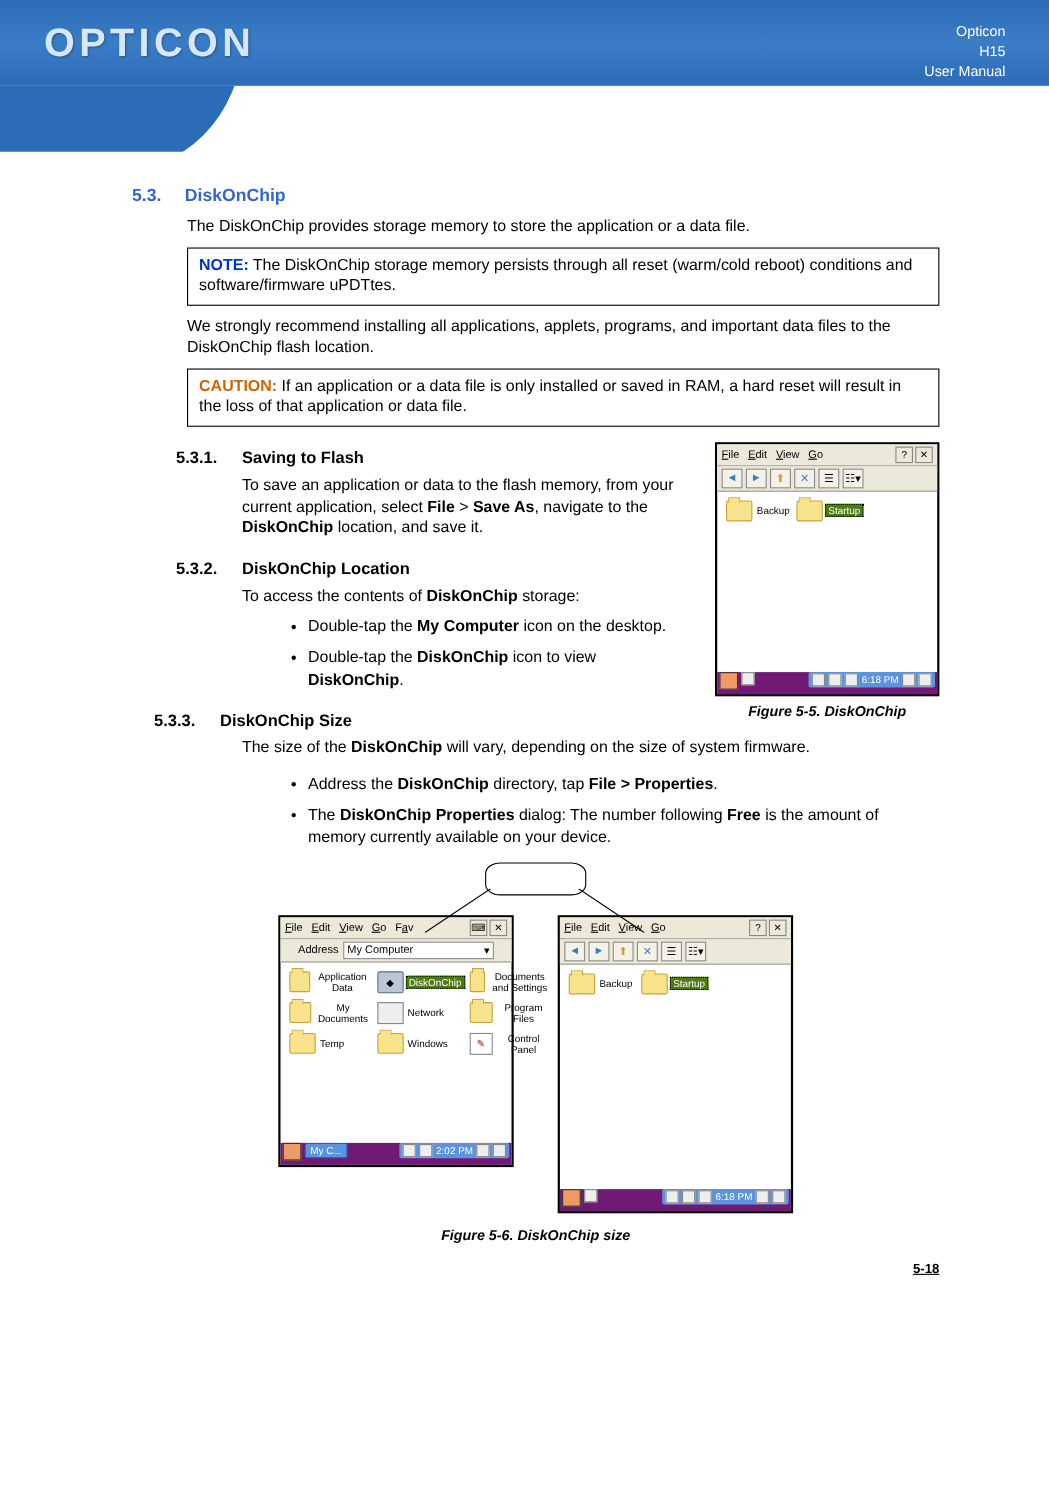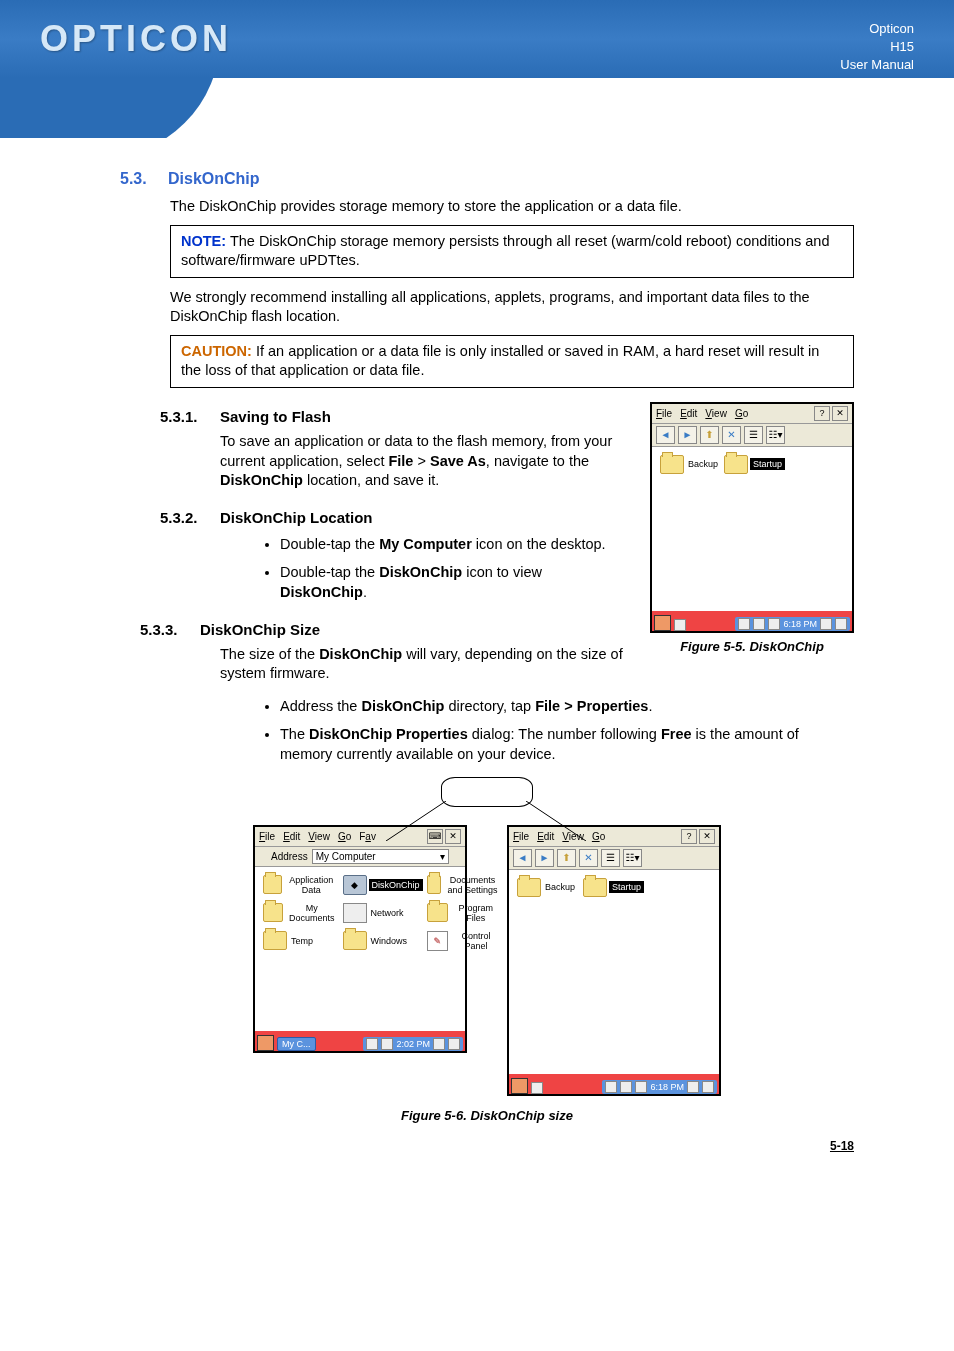--- a/index.html
+++ b/index.html
@@ -164,21 +164,21 @@
     grid-template-columns: repeat(3, 1fr);
     gap: 8px 4px;
     align-content: start;
   }
   .shot-body.small { min-height: 150px; }
   .folder {
     display: flex; align-items: center;
     gap: 2px; font-size: 9px; text-align: center;
   }
   .folder.sel .fname {
-    background: #000000; color: #fff; border: 1px dotted #000;
+    background: #4d7c0f; color: #fff; border: 1px dotted #000;
     padding: 0 2px;
   }
   .folder .fname { padding: 0 2px; }
   .folder-icon {
     width: 22px; height: 17px;
     background: #f7e38b;
     border: 1px solid #c7a13b;
     border-radius: 2px;
     position: relative;
   }
@@ -203,22 +203,22 @@
     background: #eee; border: 1px solid #888;
     position: relative;
   }
   .cp-icon {
     width: 22px; height: 18px;
     background: #fff; border: 1px solid #888;
     display:flex; align-items:center; justify-content:center;
     color:#c77; font-weight:bold;
   }
   .shot-taskbar {
-    display: flex; align-items: flex-end;
-    background: #ef4444;
+    display: flex; align-items: flex-start;
+    background: #701a75;
     height: 20px;
     padding: 0 2px;
     gap: 3px;
     color: #fff;
     font-size: 9px;
   }
   .start-flag {
     width: 15px; height: 14px;
     background: #e96; border: 1px solid #333;
     display:inline-block;
@@ -360,20 +360,23 @@
     <div class="h3">Saving to Flash</div>
   </div>
   <div class="body-text sub-body">
     <span>To save an application or data to the flash memory, from your current application, select </span><span class="b">File</span><span> &gt; </span><span class="b">Save As</span><span>, navigate to the </span><span class="b">DiskOnChip</span><span> location, and save it.</span>
   </div>
 
   <div class="section-row" style="margin-left:40px">
     <div class="h3 sub-num">5.3.2.</div>
     <div class="h3">DiskOnChip Location</div>
   </div>
+  <div class="body-text sub-body">
+    <span>To access the contents of </span><span class="b">DiskOnChip</span><span> storage:</span>
+  </div>
   <ul class="bullets">
     <li><span>Double-tap the </span><span class="b">My Computer</span><span> icon on the desktop.</span></li>
     <li><span>Double-tap the </span><span class="b">DiskOnChip</span><span> icon to view </span><span class="b">DiskOnChip</span><span>.</span></li>
   </ul>
 
   <div class="section-row" style="margin-left:20px; clear:none">
     <div class="h3 sub-num">5.3.3.</div>
     <div class="h3">DiskOnChip Size</div>
   </div>
   <div class="body-text sub-body">

